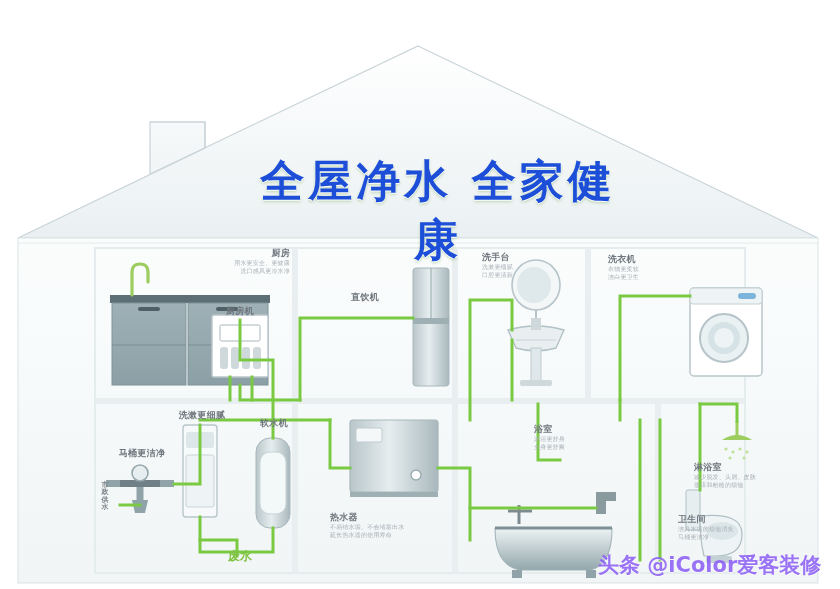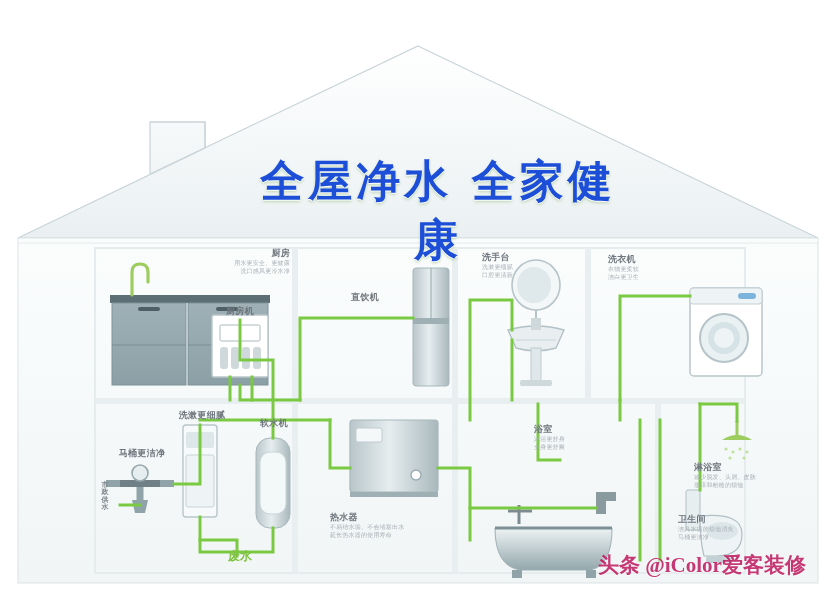--- a/index.html
+++ b/index.html
@@ -18,24 +18,23 @@
   .lbl.ctr{text-align:center;}
   .lbl.rgt{text-align:right;}
   .title{
     position:absolute;left:248px;top:152px;width:380px;
     font-size:44px;font-weight:bold;color:#1d4ed8;
     letter-spacing:4px;text-align:center;
     text-shadow:0 1px 0 #ffffff,0 2px 3px rgba(120,170,90,.45);
   }
   .watermark{
     position:absolute;left:598px;top:551px;
-    font-size:21px;font-weight:bold;color:#be185d;
+    font-size:21px;font-weight:bold;color:#8b5cf6;
     letter-spacing:0px;opacity:.85;
     text-shadow:0 1px 1px rgba(255,255,255,.8);
-    font-family:Liberation Serif, serif;
   }
   .vlabel{
     position:absolute;font-size:7px;font-weight:bold;color:#7d848a;
     line-height:1.05;text-align:center;width:16px;
   }
   .waste{
     position:absolute;font-size:12px;font-weight:bold;color:#7fc241;
   }
 </style>
 </head>

